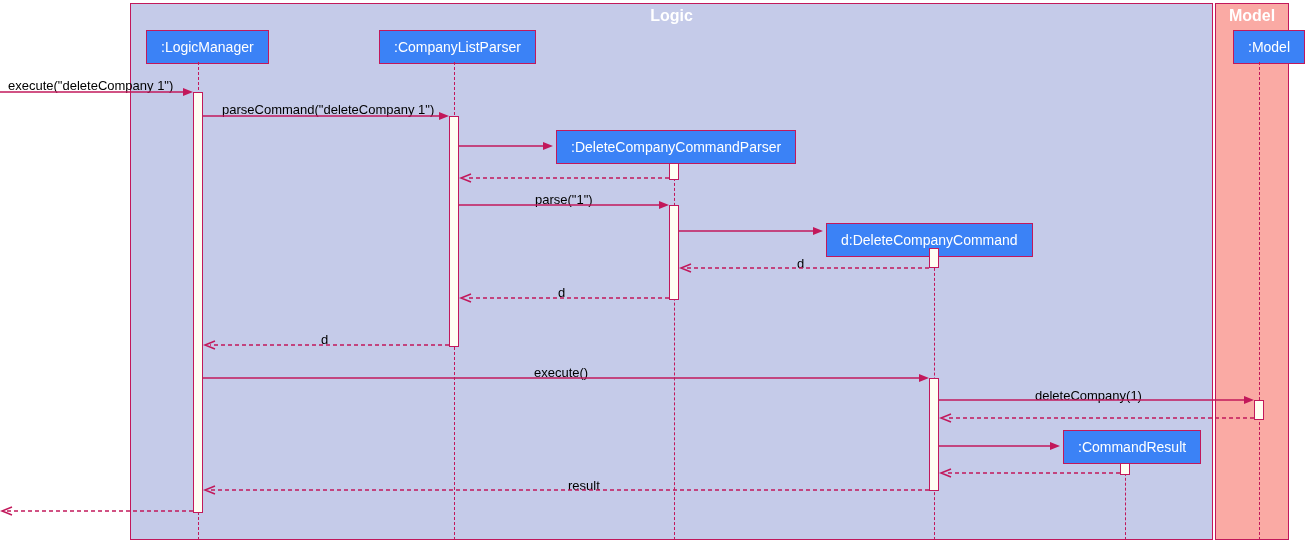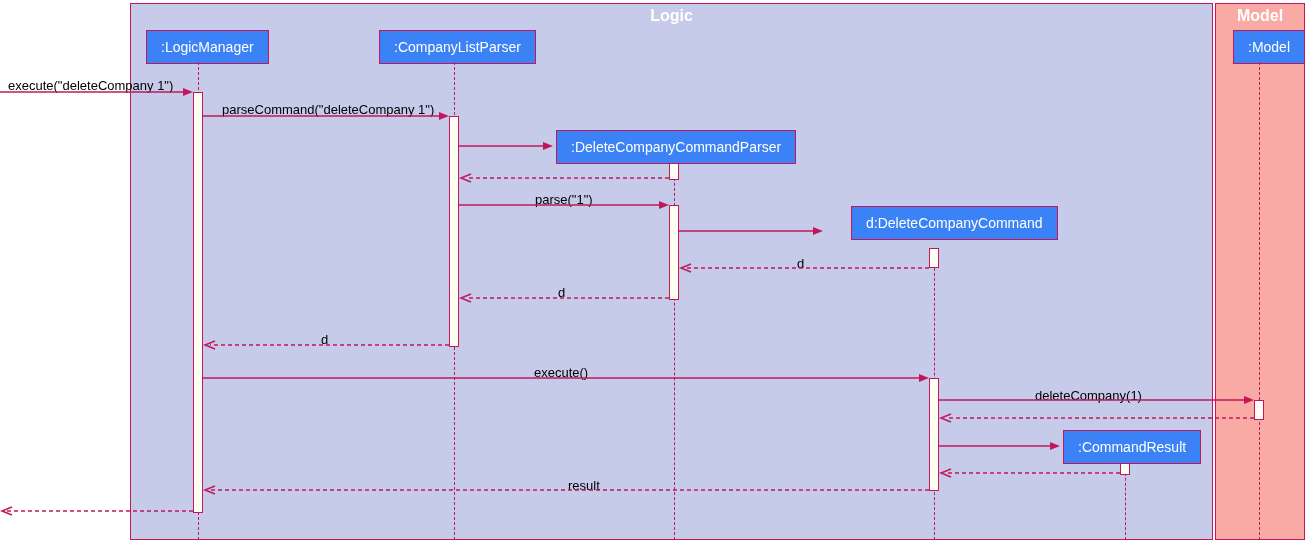--- a/index.html
+++ b/index.html
@@ -18,21 +18,21 @@
 .logic-box {
   left: 130px;
   top: 3px;
   width: 1083px;
   height: 537px;
   background: #c5cbe9;
 }
 .model-box {
   left: 1215px;
   top: 3px;
-  width: 90px;
+  width: 74px;
   height: 537px;
   background: rgba(244,67,54,0.45);
 }
 .box-title {
   position: absolute;
   top: 3px;
   left: 50%;
   transform: translateX(-50%);
   color: #fff;
   font-weight: bold;
@@ -84,21 +84,21 @@
 <div class="container-box logic-box">
   <div class="box-title">Logic</div>
 </div>
 <div class="container-box model-box">
   <div class="box-title">Model</div>
 </div>
 
 <div class="participant" style="left:146px; top:30px;">:LogicManager</div>
 <div class="participant" style="left:379px; top:30px;">:CompanyListParser</div>
 <div class="participant" style="left:556px; top:130px;">:DeleteCompanyCommandParser</div>
-<div class="participant" style="left:826px; top:206px;margin-left:25px;">d:DeleteCompanyCommand</div>
+<div class="participant" style="left:826px; top:223px;">d:DeleteCompanyCommand</div>
 <div class="participant" style="left:1063px; top:430px;text-align:center;">:CommandResult</div>
 <div class="participant" style="left:1233px; top:30px;">:Model</div>
 
 <div class="lifeline" style="left:198px; top:62px; height:478px;"></div>
 <div class="lifeline" style="left:454px; top:62px; height:478px;"></div>
 <div class="lifeline" style="left:674px; top:163px; height:377px;"></div>
 <div class="lifeline" style="left:934px; top:248px; height:292px;"></div>
 <div class="lifeline" style="left:1125px; top:463px; height:77px;"></div>
 <div class="lifeline" style="left:1259px; top:62px; height:478px;"></div>
 

